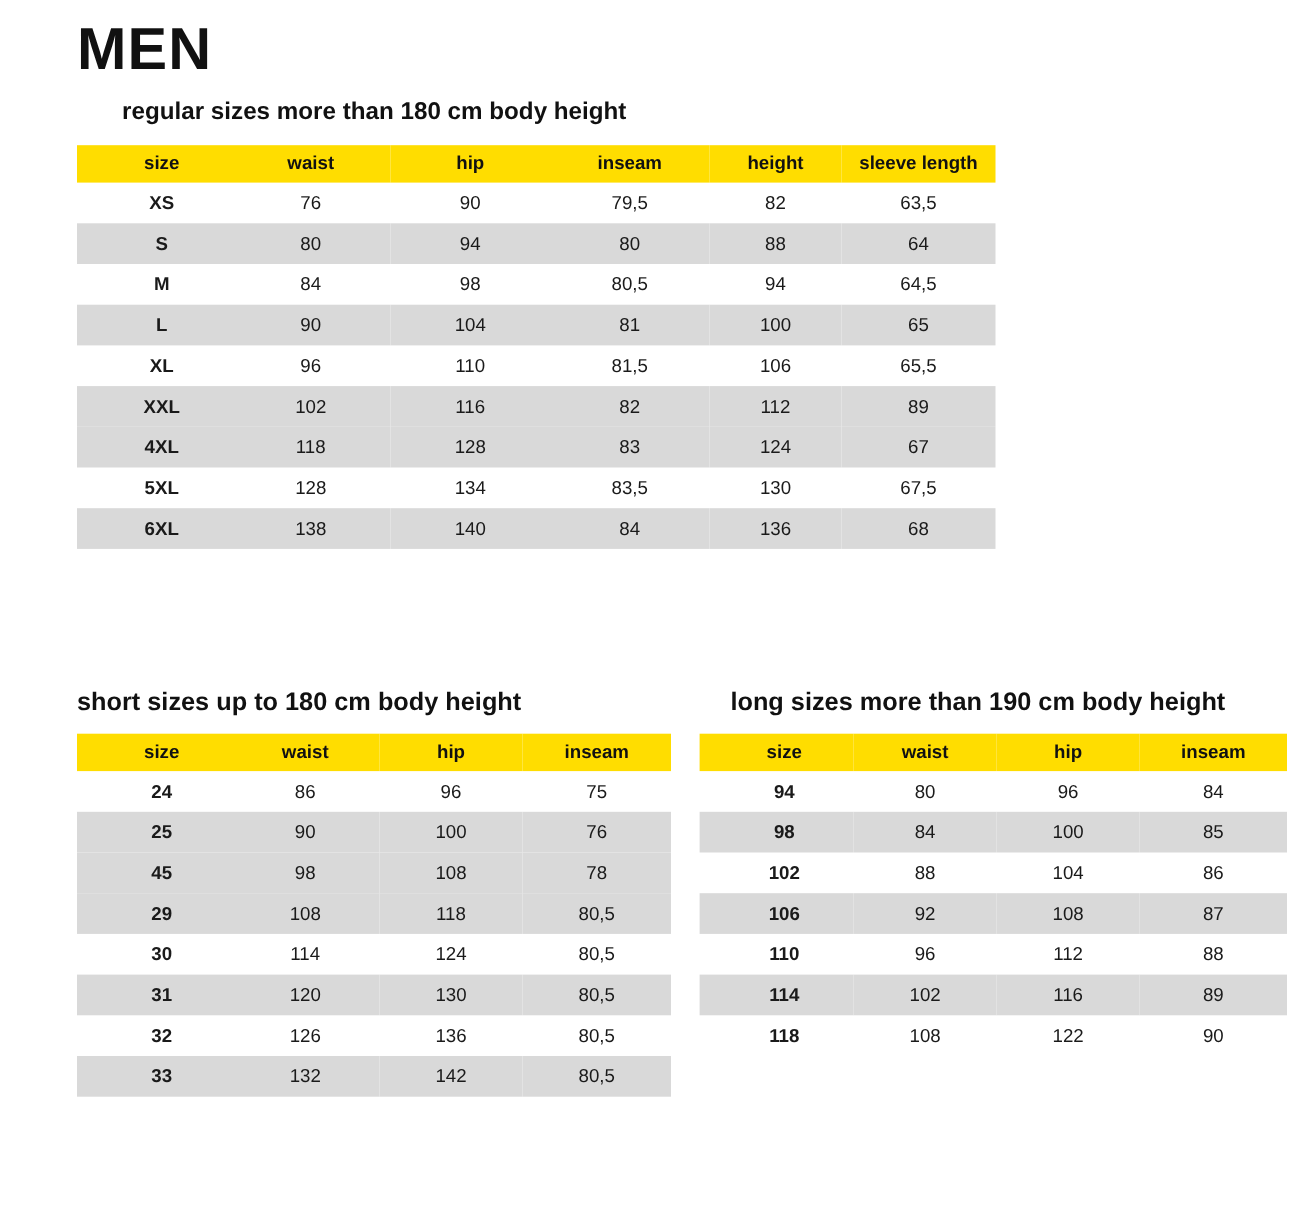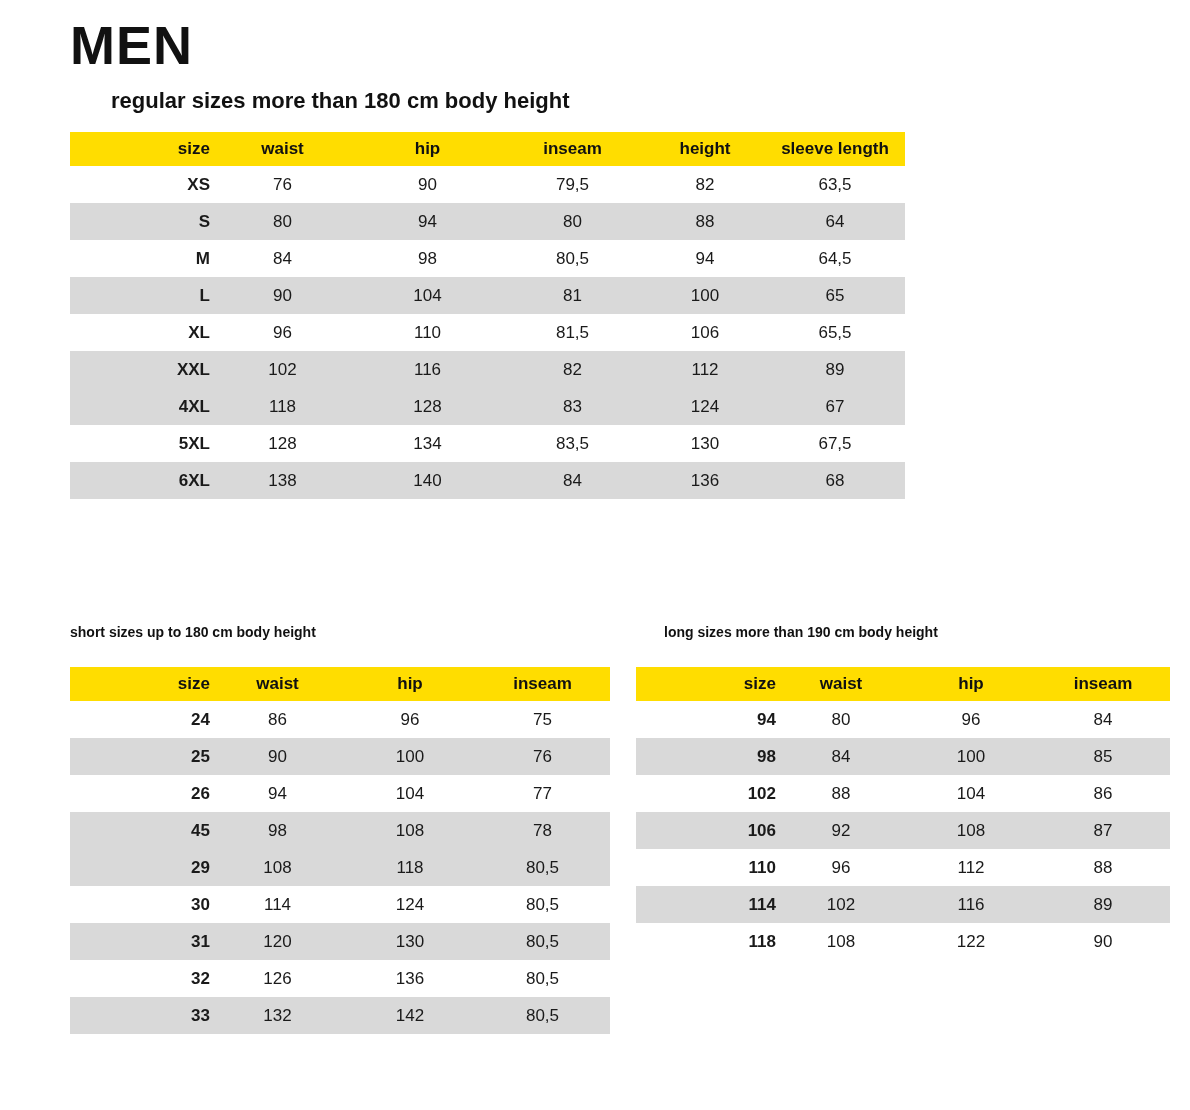--- a/index.html
+++ b/index.html
@@ -56,21 +56,21 @@
     background: #ffdd00;
     color: #111111;
     height: 34px;
     font-size: 17px;
   }
   tbody tr.alt td {
     background: #d9d9d9;
   }
   tbody tr td:first-child,
   thead th:first-child {
-    text-align: right;
+    text-align: center;
     padding-left: 14px;
   }
   tbody td:not(:first-child) {
     font-weight: normal;
   }
 
   
   #regular-table-wrap {
     position: absolute;
     left: 70px;
@@ -81,21 +81,21 @@
   #regular-table col.c0 { width: 140px; }
   #regular-table col.c1 { width: 145px; }
   #regular-table col.c2 { width: 145px; }
   #regular-table col.c3 { width: 145px; }
   #regular-table col.c4 { width: 120px; }
   #regular-table col.c5 { width: 140px; }
 
   
   .section-heading {
     position: absolute;
-    font-size: 14px;
+    font-size: 23px;
     font-weight: bold;
     color: #111111;
   }
   #short-heading { left: 70px; top: 624px; }
   #long-heading  { left: 664px; top: 624px; }
 
   #short-table-wrap {
     position: absolute;
     left: 70px;
     top: 667px;
@@ -248,26 +248,20 @@
             <td>86</td>
             <td>96</td>
             <td>75</td>
           </tr>
           <tr class="alt">
             <td>25</td>
             <td>90</td>
             <td>100</td>
             <td>76</td>
           </tr>
-          <tr>
-            <td>26</td>
-            <td>94</td>
-            <td>104</td>
-            <td>77</td>
-          </tr>
           <tr class="alt">
             <td>45</td>
             <td>98</td>
             <td>108</td>
             <td>78</td>
           </tr>
           <tr class="alt">
             <td>29</td>
             <td>108</td>
             <td>118</td>

